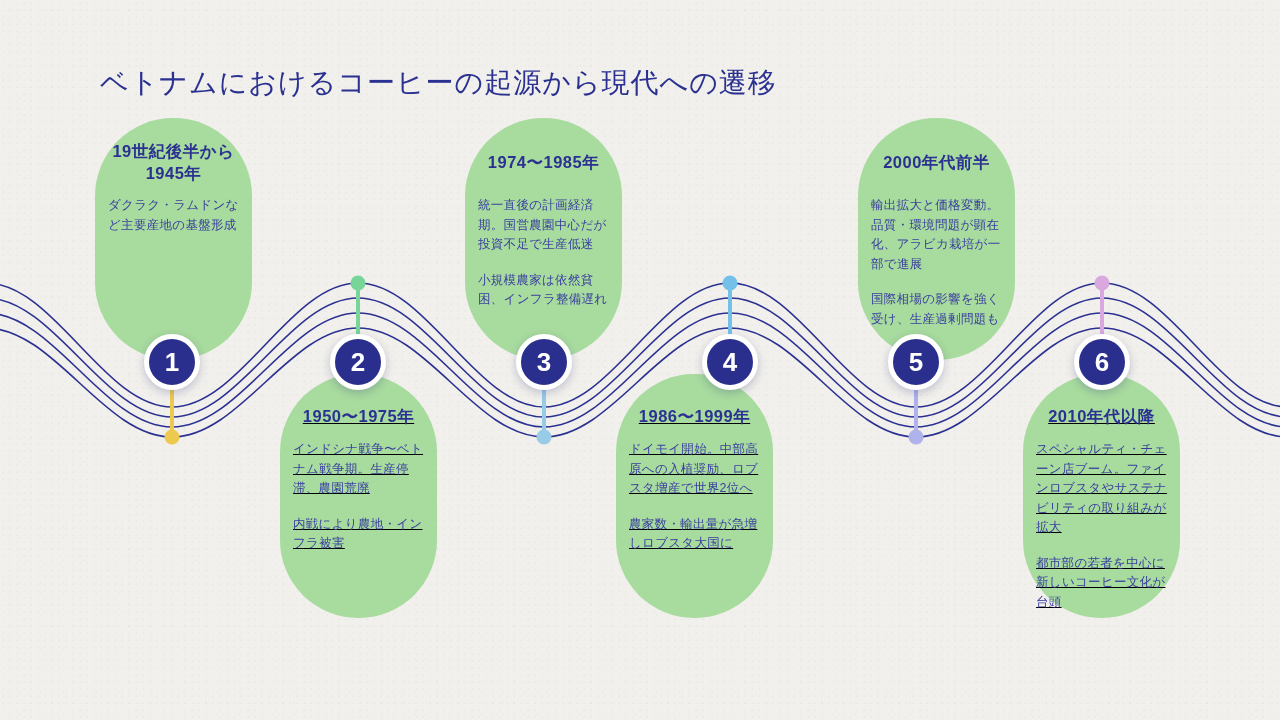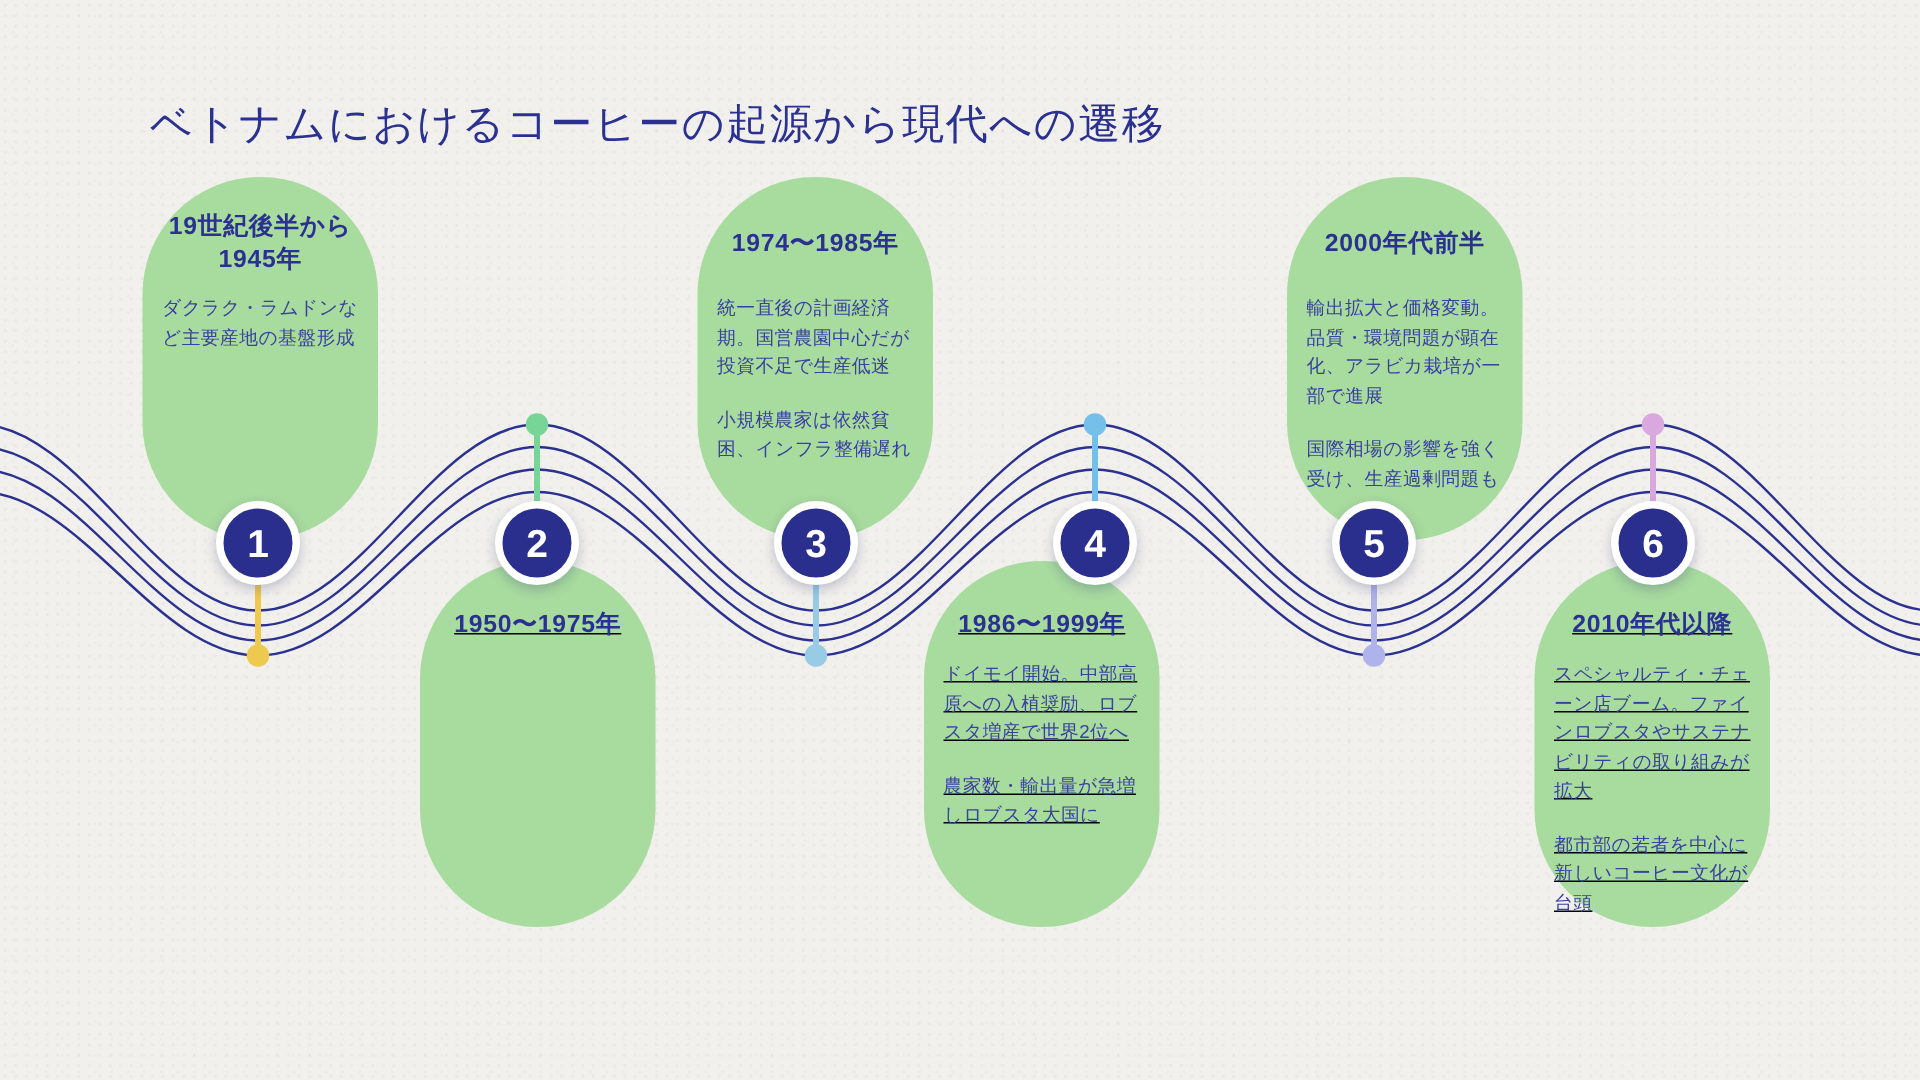--- a/index.html
+++ b/index.html
@@ -91,20 +91,24 @@
     </h3>
     <div class="card-body">
       <p>ダクラク・ラムドンなど主要産地の基盤形成</p>
     </div>
   </section>
 
   <section class="card bottom" style="left:280px">
     <h3 class="card-title">
       <span>1950〜1975年</span>
     </h3>
+    <div class="card-body">
+      <p>インドシナ戦争〜ベトナム戦争期。生産停滞、農園荒廃</p>
+      <p>内戦により農地・インフラ被害</p>
+    </div>
   </section>
 
   <section class="card top" style="left:465px">
     <h3 class="card-title">
       <span>1974〜1985年</span>
     </h3>
     <div class="card-body">
       <p>統一直後の計画経済期。国営農園中心だが投資不足で生産低迷</p>
       <p>小規模農家は依然貧困、インフラ整備遅れ</p>
     </div>

